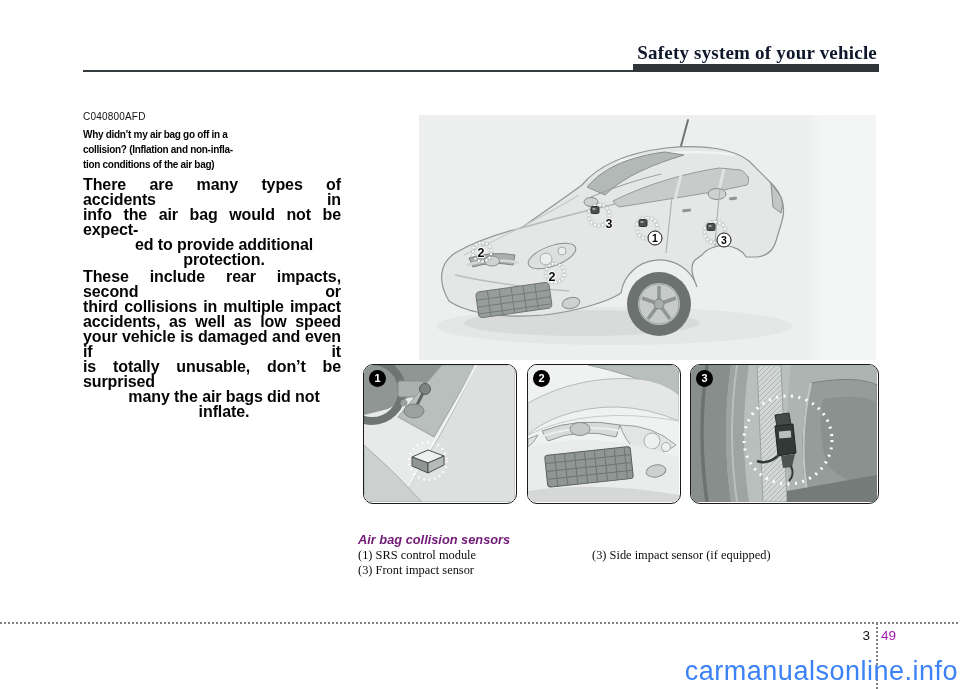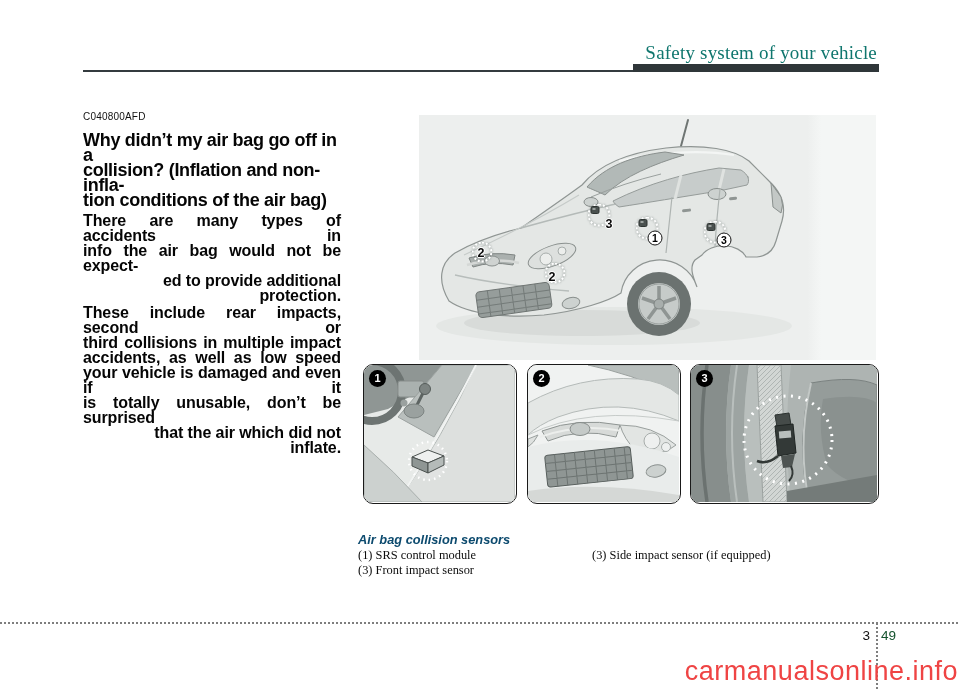--- a/index.html
+++ b/index.html
@@ -5,34 +5,34 @@
   * { margin:0; padding:0; box-sizing:border-box; }
   html,body { background:#ffffff; }
   .page {
     position:relative; width:960px; height:689px; background:#ffffff;
     font-family:"Liberation Sans", sans-serif; color:#0a0a0a; overflow:hidden;
   }
 
   
   .page-title {
     position:absolute; top:42px; right:83px;
-    font-family:"Liberation Serif", serif; font-weight:400;
-    font-size:19px; color:#0f766e; letter-spacing:0.2px;
+    font-family:"Liberation Serif", serif; font-weight:700;
+    font-size:19px; color:#0f172a; letter-spacing:0.2px;
   }
   .rule-thin  { position:absolute; left:83px;  top:70px; width:550px; height:2px; background:#343b3f; }
   .rule-thick { position:absolute; left:633px; top:64px; width:246px; height:8px; background:#2f3639; }
 
   
   .article { position:absolute; left:83px; top:111px; width:258px; }
-  .section-code { font-size:10px; letter-spacing:0.2px; margin-bottom:11px; color:#111; }
-  .heading { font-weight:bold; font-size:18px; line-height:15px; letter-spacing:-0.3px; color:#050505; }
+  .section-code { font-size:10px; letter-spacing:0.2px; margin-bottom:5px; color:#111; }
+  .heading { font-weight:bold; font-size:10px; line-height:15px; letter-spacing:-0.3px; color:#050505; }
   .para { margin-top:6px; font-weight:bold; font-size:16px; line-height:14.9px; letter-spacing:-0.1px; color:#050505; }
   .para + .para { margin-top:3px; }
   .jline { text-align:justify; text-align-last:justify; }
-  .jlast { text-align:right;margin-left:24px; }
+  .jlast { text-align:center;margin-left:24px; }
 
   
   .figure {
     position:absolute; left:419px; top:115px; width:457px; height:245px;
     background:linear-gradient(90deg,#edefee 0%,#edefee 85%,#f4f6f5 88%,#f4f6f5 100%);
   }
   .figure svg { position:absolute; left:0; top:0; }
   .marker { position:absolute; width:0; height:0; }
   .dotring {
     position:absolute; transform:translate(-50%,-50%);
@@ -73,41 +73,41 @@
     font-size:11px; font-weight:bold; display:flex; align-items:center; justify-content:center; line-height:1;
   }
 
   
   .fig-caption {
     position:absolute; top:515px; right:81px;
     font-size:11px; font-weight:bold; color:#161616; letter-spacing:0.1px;
   }
   .legend-title {
     position:absolute; left:358px; top:532px;
-    font-size:12.8px; font-weight:bold; font-style:italic; color:#0c4a6e;
+    font-size:12.8px; font-weight:bold; font-style:italic; color:#701a75;
   }
   .legend-item { position:absolute; font-size:12.4px; color:#0c0c0c;font-family:Liberation Serif, serif; }
   .legend-item-1 { left:358px; top:548px; }
   .legend-item-2 { left:358px; top:563px; }
   .legend-item-3 { left:592px; top:548px; }
 
   
   .dash-h {
     position:absolute; left:0; top:622px; width:960px; height:2px;
     background:repeating-linear-gradient(90deg,#7e7e7e 0 2px,transparent 2px 4px);
   }
   .dash-v {
     position:absolute; left:876px; top:623px; width:2px; height:66px;
     background:repeating-linear-gradient(180deg,#7e7e7e 0 2px,transparent 2px 4px);
   }
   .chapter-num { position:absolute; left:852px; top:628px; width:18px; text-align:right; font-size:13.5px; color:#101010; }
-  .page-num    { position:absolute; left:881px; top:628px; font-size:13.5px; color:#14532d; }
+  .page-num    { position:absolute; left:881px; top:628px; font-size:13.5px; color:#a21caf; }
   .watermark {
     position:absolute; right:2px; top:656px;
-    font-size:27px; color:#ef4444; letter-spacing:0.5px;
+    font-size:27px; color:#3b82f6; letter-spacing:0.5px;
   }
 </style>
 </head>
 <body>
 
 <div class="page">
 
   <div class="page-title">Safety system of your vehicle</div>
   <div class="rule-thin"></div>
   <div class="rule-thick"></div>
@@ -123,21 +123,21 @@
       <div class="jline">There are many types of accidents in</div>
       <div class="jline">info the air bag would not be expect-</div>
       <div class="jlast">ed to provide additional protection.</div>
     </div>
     <div class="para">
       <div class="jline">These include rear impacts, second or</div>
       <div class="jline">third collisions in multiple impact</div>
       <div class="jline">accidents, as well as low speed</div>
       <div class="jline">your vehicle is damaged and even if it</div>
       <div class="jline">is totally unusable, don’t be surprised</div>
-      <div class="jlast">that the air which did not inflate.</div>
+      <div class="jlast">many the air bags did not inflate.</div>
     </div>
   </div>
 
   <div class="figure">
     <svg width="457" height="245" viewBox="0 0 457 245">
 
       <ellipse cx="195" cy="211" rx="178" ry="19" fill="#e4e7e5"></ellipse>
       <ellipse cx="163" cy="208" rx="118" ry="13" fill="#d8dbd9"></ellipse>
 
       <path d="M 262 31 L 269 5" stroke="#6f7573" stroke-width="2" stroke-linecap="round" fill="none"></path>

